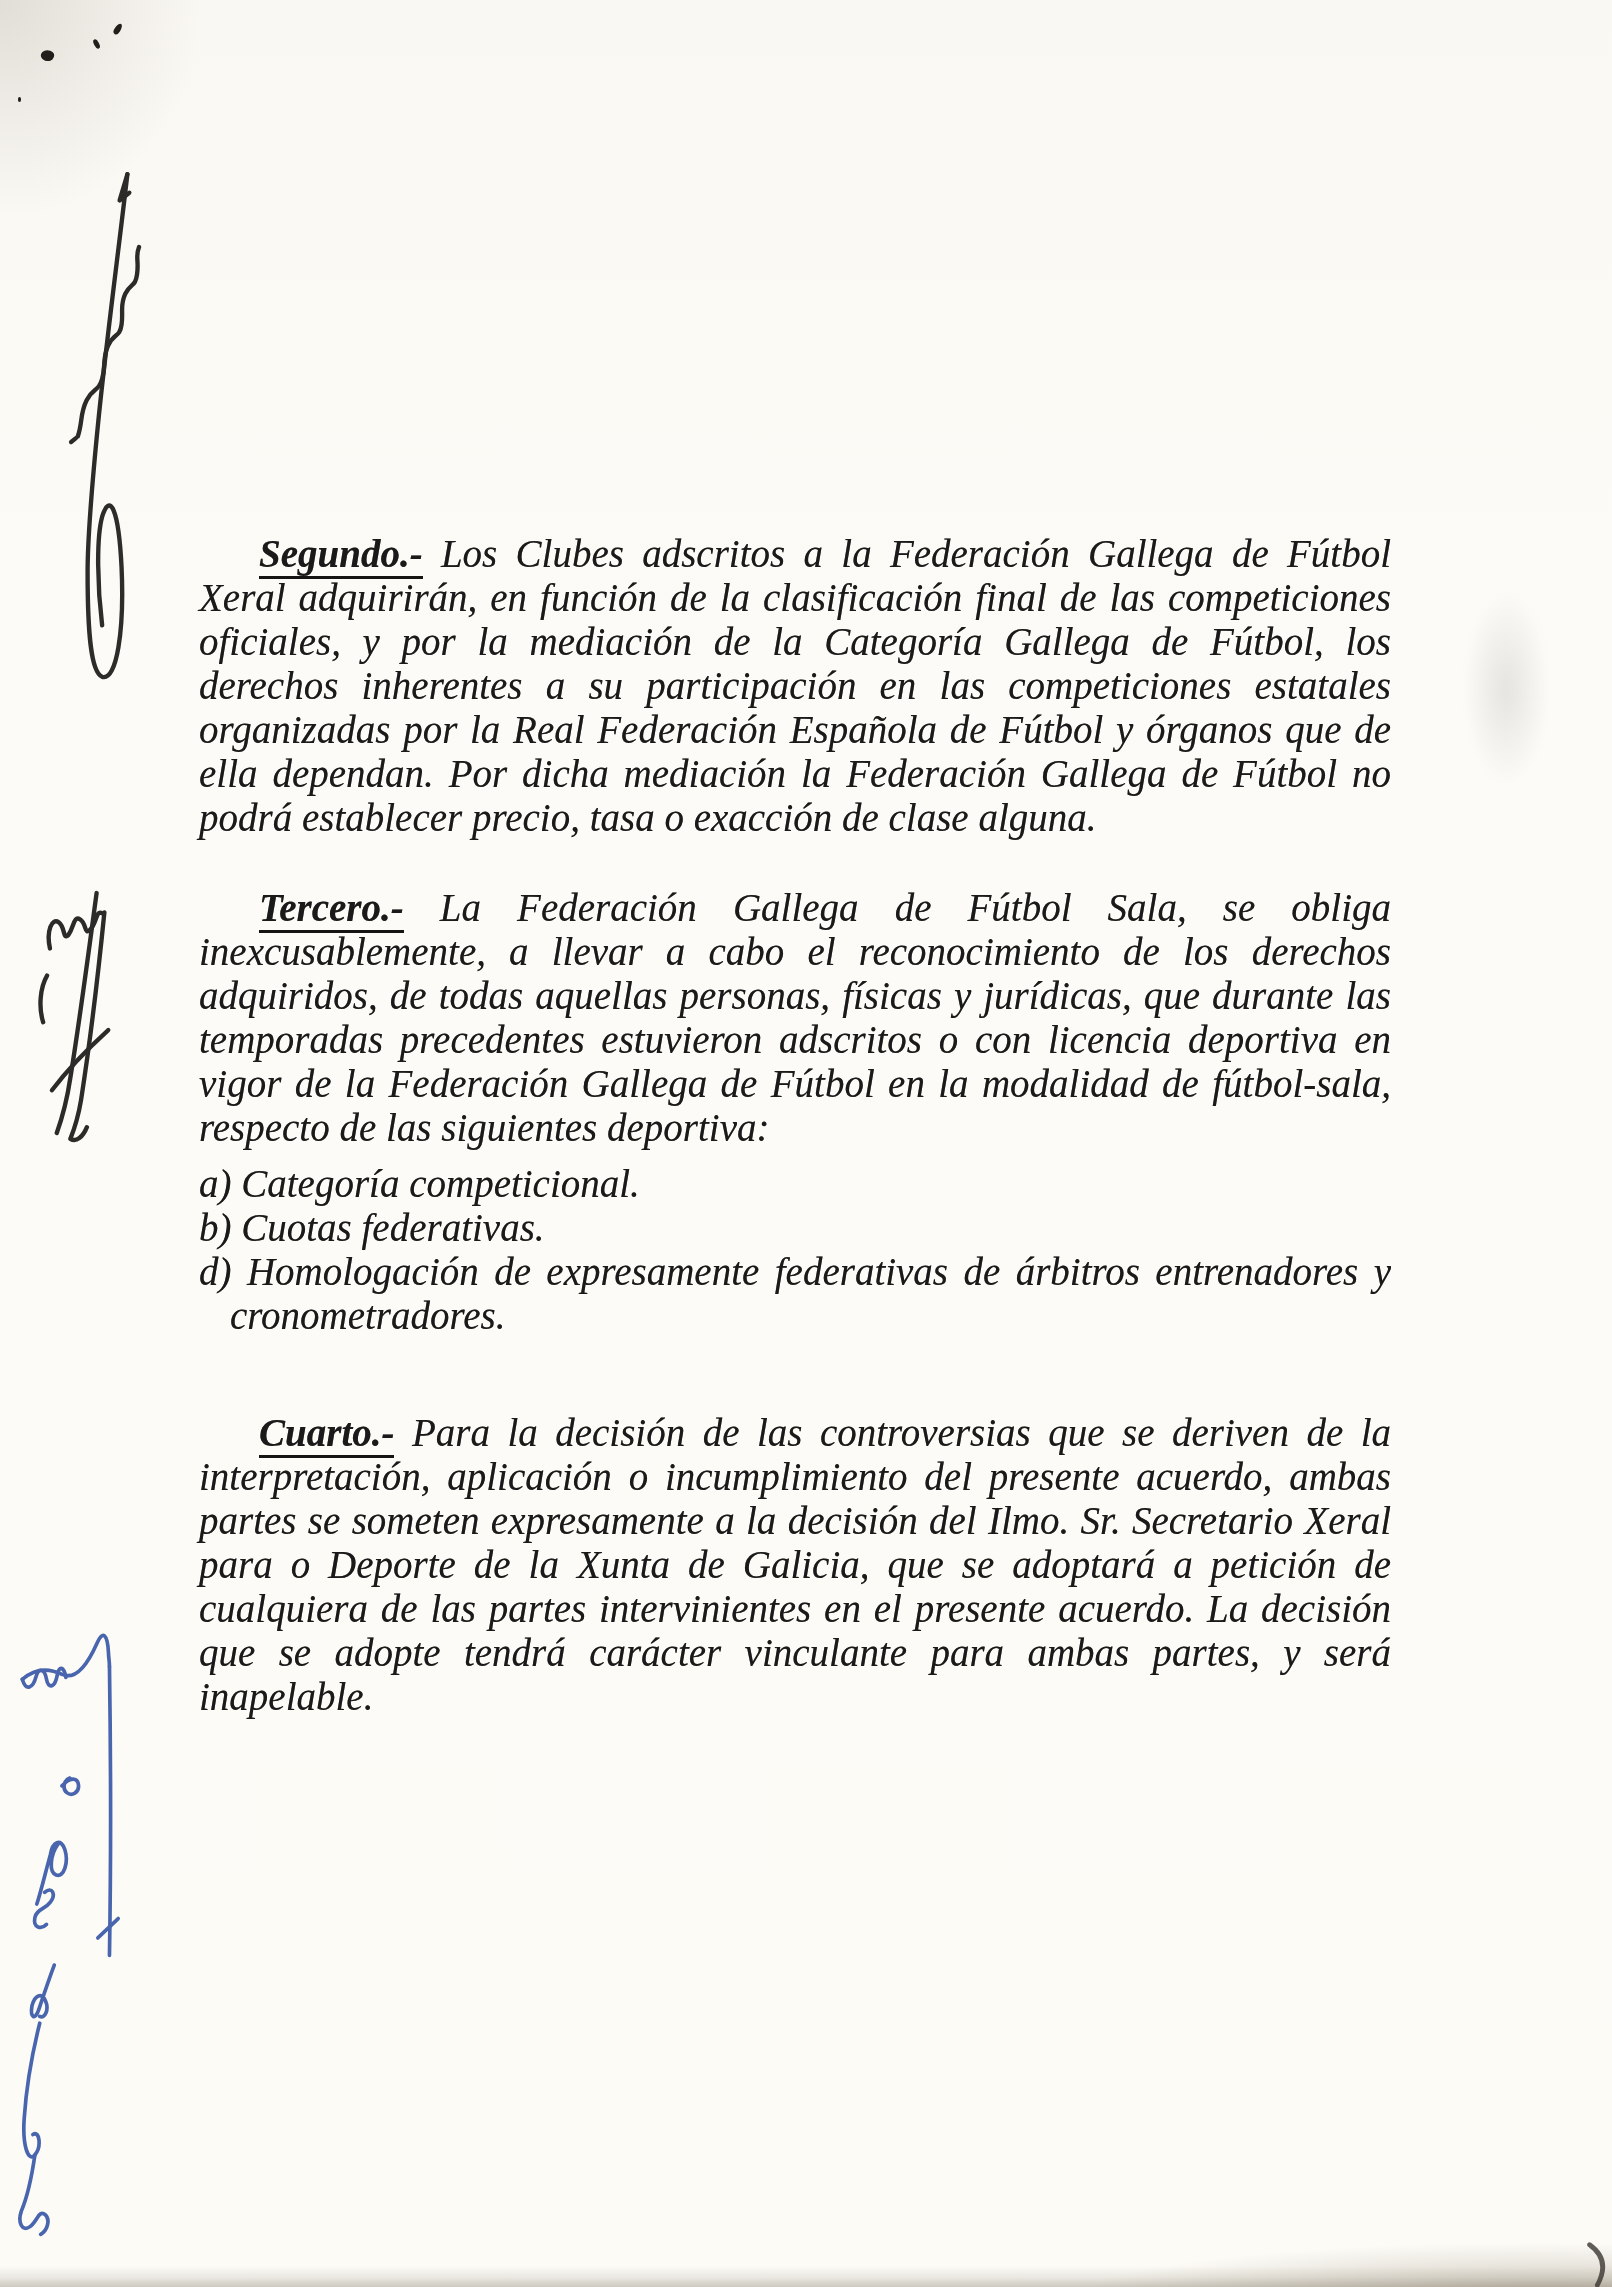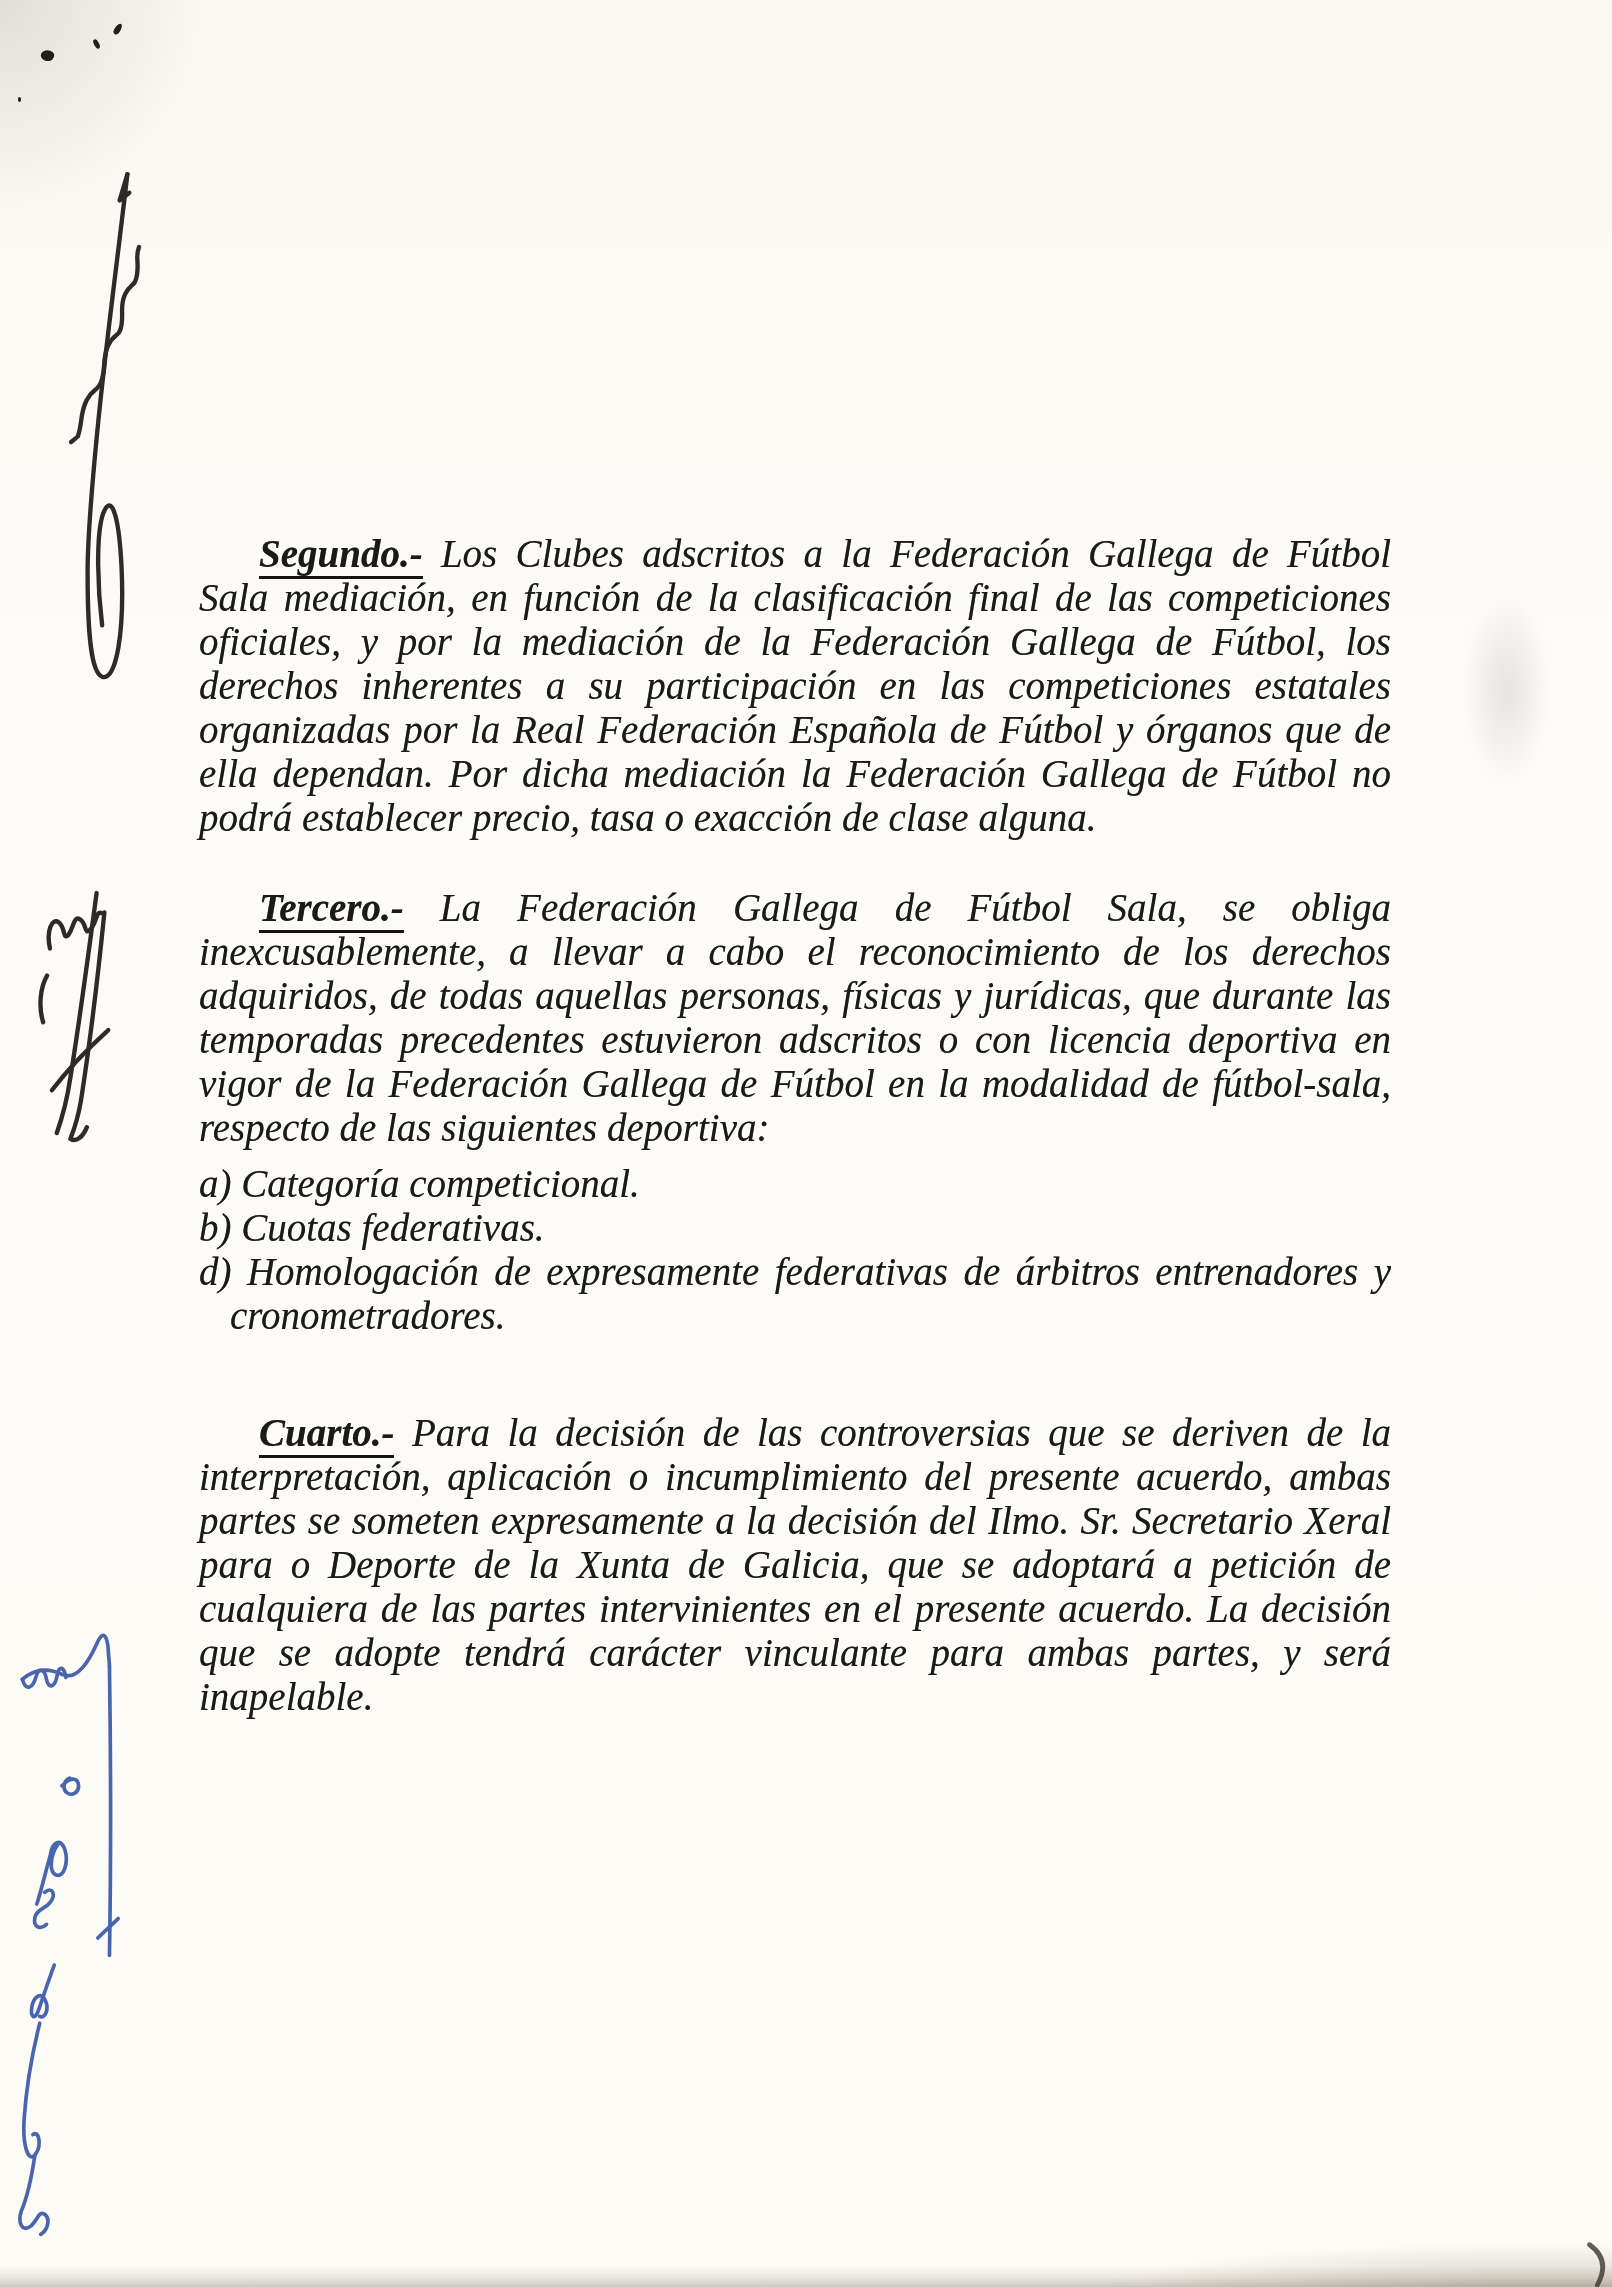--- a/index.html
+++ b/index.html
@@ -95,22 +95,22 @@
       <path d="M46,295 C54,288 58,297 52,305 C46,313 38,312 36,321 C34,331 42,334 48,328"></path>
       <path d="M56,370 C50,386 44,404 40,416 C36,428 31,424 33,412 C36,401 43,398 47,407 C51,416 46,426 41,423"></path>
       <path d="M41,430 C33,462 27,498 25,528 C23,556 29,574 36,566 C43,558 41,540 34,545"></path>
       <path d="M36,566 C32,594 27,612 22,624 C18,636 23,646 31,640 C39,634 40,622 47,628 C52,633 49,644 42,648"></path>
     </g>
   </svg>
 
   <div class="text-column">
       <div class="block" id="block-segundo">
         <div class="line just first"><span class="head">Segundo.-</span> Los Clubes adscritos a la Federación Gallega de Fútbol</div>
-        <div class="line just">Sala mediación, en función de la clasificación final de las competiciones</div>
-        <div class="line just">oficiales, y por la mediación de la Federación Gallega de Fútbol, los</div>
+        <div class="line just">Xeral adquirirán, en función de la clasificación final de las competiciones</div>
+        <div class="line just">oficiales, y por la mediación de la Categoría Gallega de Fútbol, los</div>
         <div class="line just">derechos inherentes a su participación en las competiciones estatales</div>
         <div class="line just">organizadas por la Real Federación Española de Fútbol y órganos que de</div>
         <div class="line just">ella dependan. Por dicha mediación la Federación Gallega de Fútbol no</div>
         <div class="line">podrá establecer precio, tasa o exacción de clase alguna.</div>
       </div>
       <div class="block" id="block-tercero">
         <div class="line just first"><span class="head">Tercero.-</span> La Federación Gallega de Fútbol Sala, se obliga</div>
         <div class="line just">inexcusablemente, a llevar a cabo el reconocimiento de los derechos</div>
         <div class="line just">adquiridos, de todas aquellas personas, físicas y jurídicas, que durante las</div>
         <div class="line just">temporadas precedentes estuvieron adscritos o con licencia deportiva en</div>

